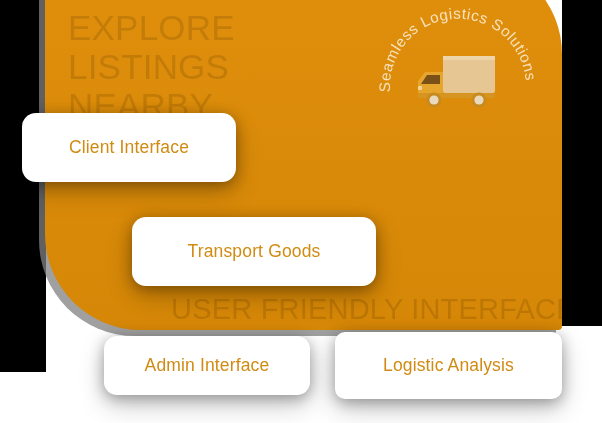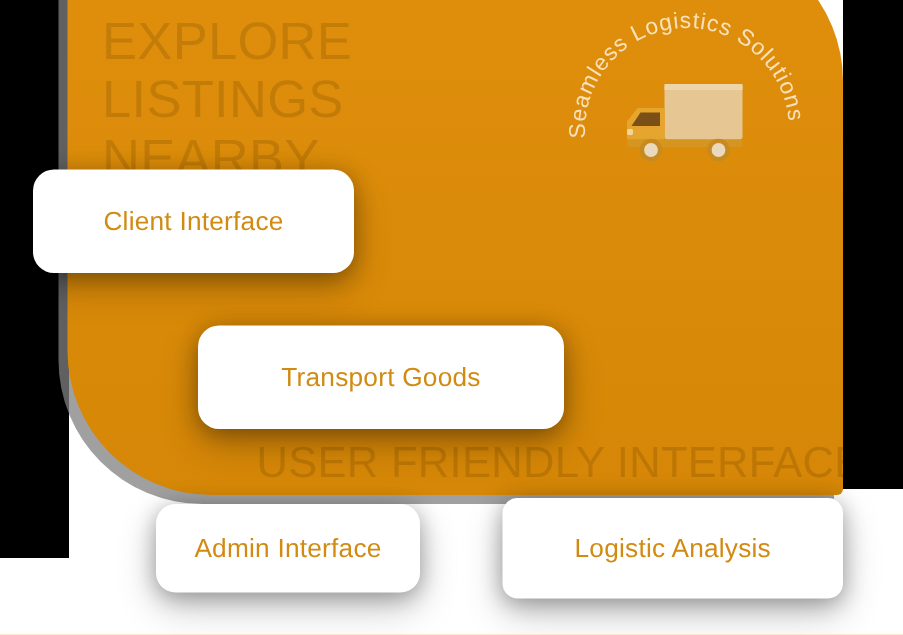--- a/index.html
+++ b/index.html
@@ -97,21 +97,21 @@
     font-size: 17.5px;
     font-weight: 400;
     letter-spacing: 0.15px;
     box-shadow: 0 3px 14px rgba(0,0,0,0.30), 0 10px 26px rgba(0,0,0,0.22);
     white-space: nowrap;
   }
   #card-client    { left:  22px; top: 113px; width: 214px; height: 69px; justify-content: center; }
   #card-schedule  { left: 265px; top: 123px; width: 228px; height: 70px; border-radius: 16px; }
   #card-transport { left:  88px; top: 217px; width: 244px; height: 69px; margin-left: 44px; }
   #card-agent     { left: 349px; top: 212px; width: 231px; height: 69px; border-radius: 16px; }
-  #card-admin     { left: 104px; top: 336px; width: 176px; height: 59px; border-radius: 13px; }
+  #card-admin     { left: 104px; top: 336px; width: 206px; height: 59px; border-radius: 13px; }
   #card-logistic  { left: 335px; top: 332px; width: 227px; height: 67px; border-radius: 10px; }
 </style>
 </head>
 <body>
 
 <div id="stage">
 
   <div class="backdrop bd-left"></div>
   <div class="backdrop bd-right"></div>
 

